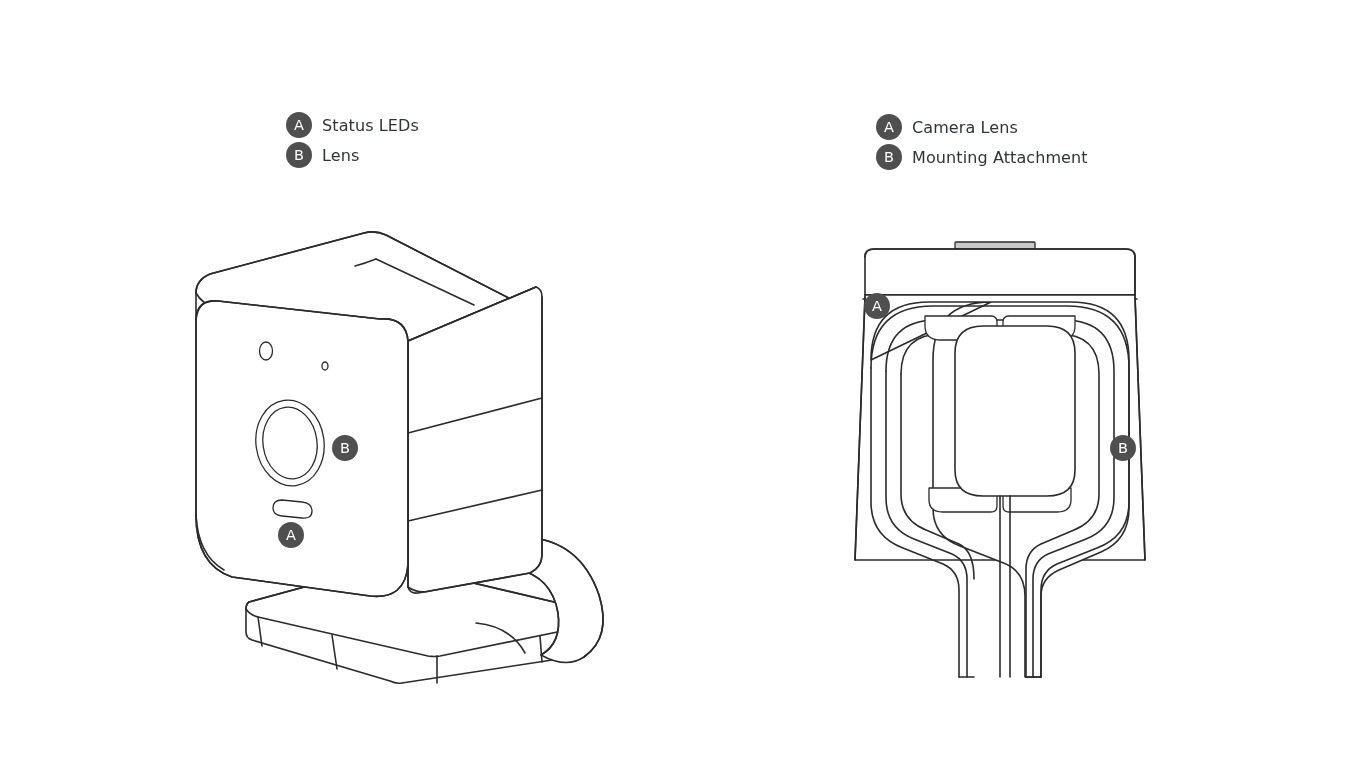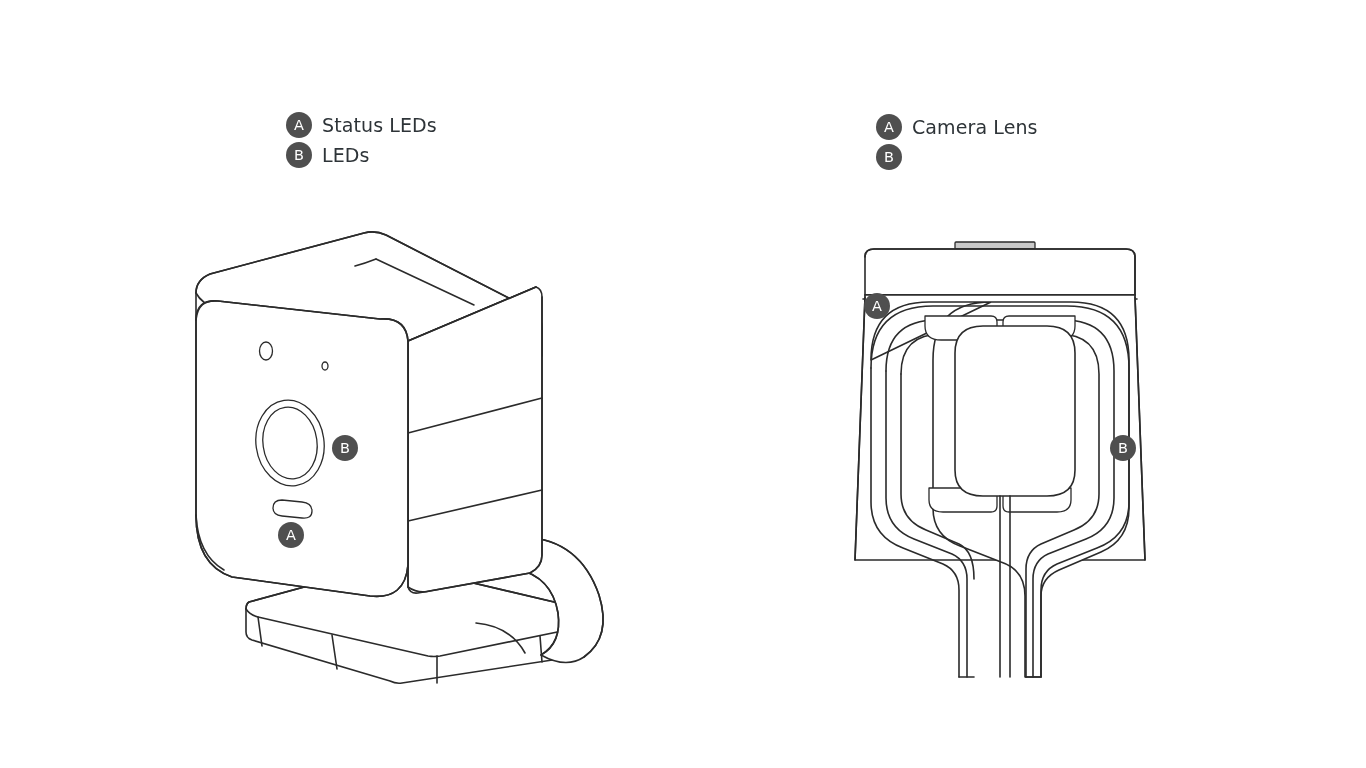--- a/index.html
+++ b/index.html
@@ -35,21 +35,21 @@
     background: #4f4f4f;
     color: #ffffff;
     font-size: 14.5px;
     line-height: 26px;
     text-align: center;
     flex: 0 0 auto;
     font-family: "DejaVu Sans", "Liberation Sans", sans-serif;
   }
   .legend-label {
     margin-left: 10px;
-    font-size: 19px;
+    font-size: 16px;
     color: #2e3438;
     white-space: nowrap;
     letter-spacing: 0.1px;
   }
 
   
   .drawing {
     position: absolute;
     display: block;
   }
@@ -108,31 +108,32 @@
 </head>
 <body>
 
 <div class="legend" id="legend-left">
   <div class="legend-row">
     <div class="legend-badge">A</div>
     <div class="legend-label">Status LEDs</div>
   </div>
   <div class="legend-row">
     <div class="legend-badge">B</div>
-    <div class="legend-label">LEDs</div>
+    <div class="legend-label">Lens</div>
   </div>
 </div>
 
 <div class="legend" id="legend-right">
   <div class="legend-row">
     <div class="legend-badge">A</div>
     <div class="legend-label">Camera Lens</div>
   </div>
   <div class="legend-row">
     <div class="legend-badge">B</div>
+    <div class="legend-label">Mounting Attachment</div>
   </div>
 </div>
 
 <svg class="drawing" id="drawing-camera" width="450" height="475" viewBox="0 0 450 475">
 
   <g>
     <path class="fill-white" d="M69 377 L205 340 Q211 338 217 340 L391 381 Q398 383 398 389 L398 425 Q398 430 392 432 L222 458 Q216 459 210 456 L72 415 Q66 413 66 407 L66 384 Q66 379 69 377 Z"></path>
     <path class="ln" d="M66 384 Q66 379 69 377 L205 340 Q211 338 217 340 L391 381 Q398 383 398 389"></path>
     <path class="ln" d="M66 384 Q70 390 78 392 L248 431 Q254 432 260 431 L392 404 Q398 402 398 389"></path>
     <path class="ln" d="M78 392 L82 421"></path>

